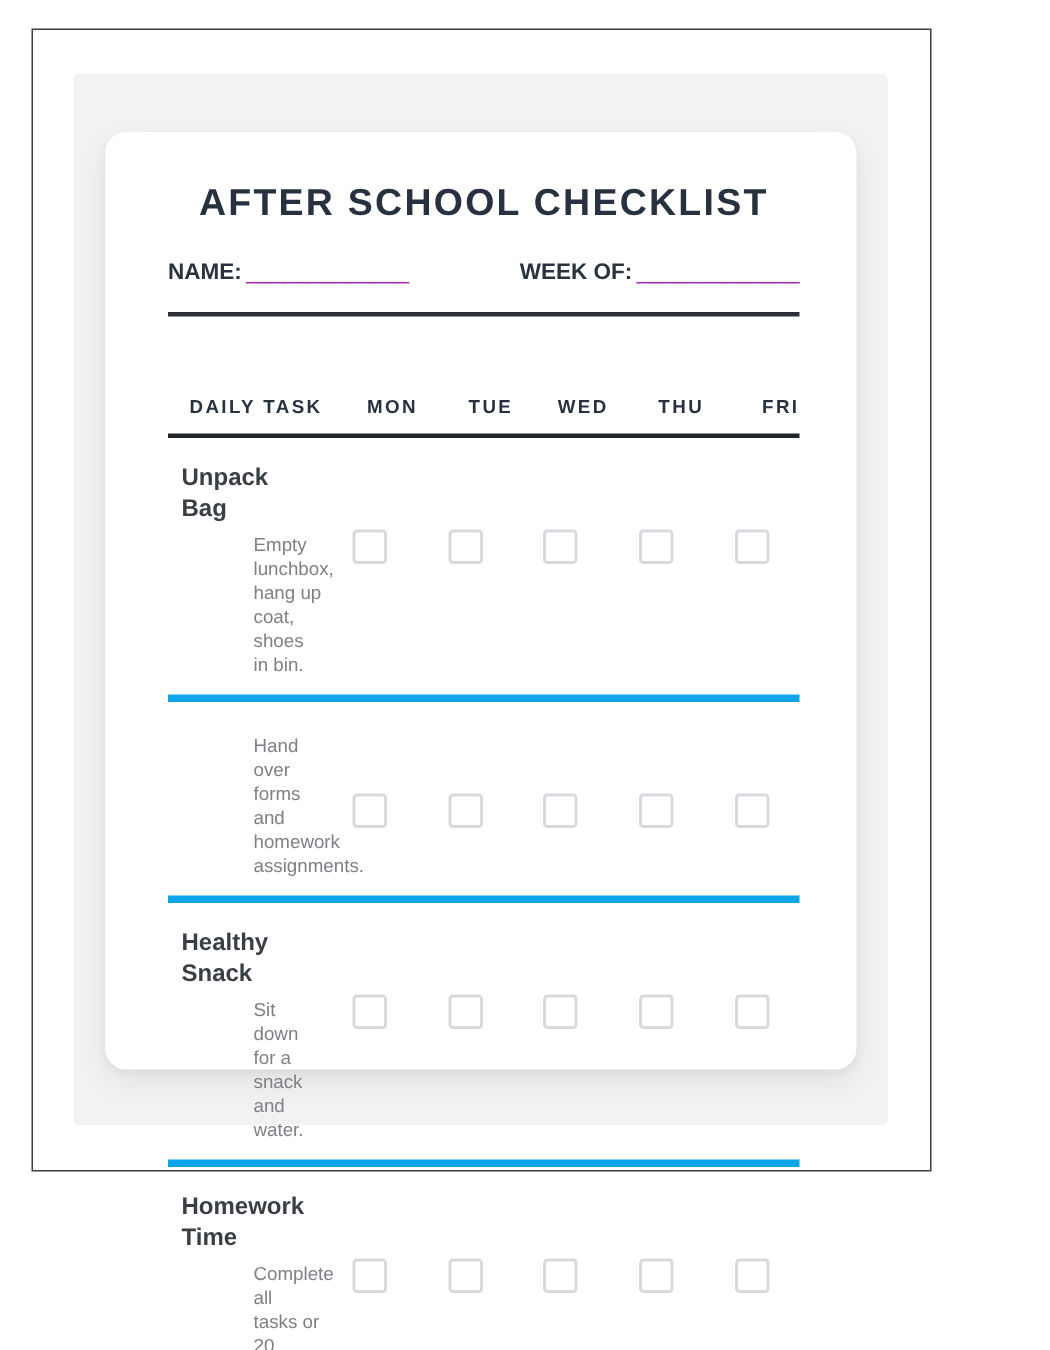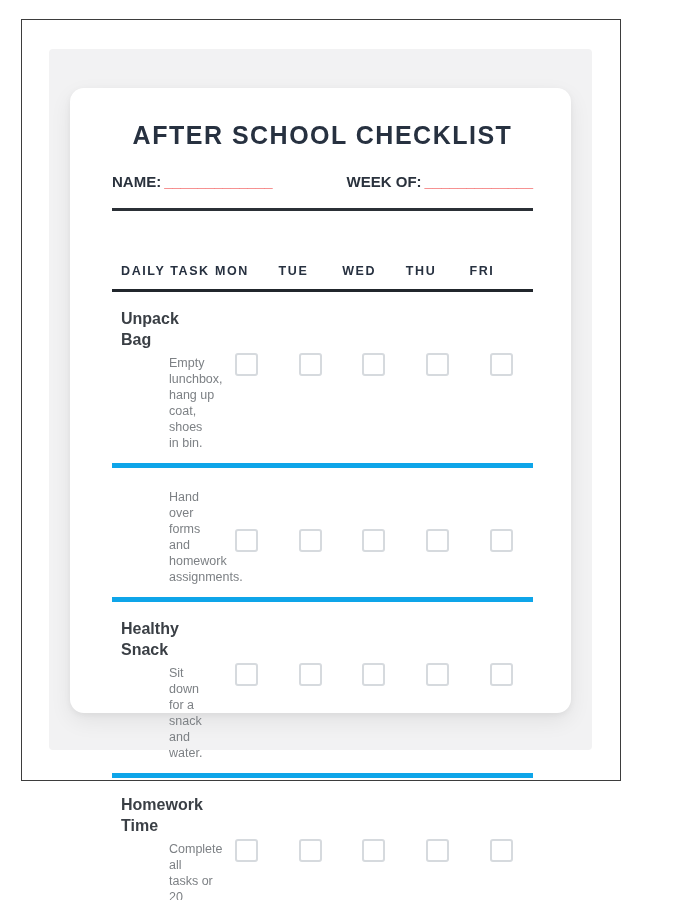--- a/index.html
+++ b/index.html
@@ -55,21 +55,21 @@
   .name-row {
     margin-top: 23px;
     display: flex;
     justify-content: space-between;
     align-items: baseline;
     font-size: 15px;
     line-height: 18px;
     font-weight: 700;
     color: #2a323d;
   }
-  .blank { font-weight: 700; color: #ef4444; margin-left: 3px; letter-spacing: 0; }
+  .blank { font-weight: 400; color: #a21caf; margin-left: 3px; letter-spacing: 0; }
 
   .thick-rule {
     margin-top: 17px;
     height: 3px;
     background: #2b3036;
     border: none;
   }
 
   .grid-cols {
     display: grid;
@@ -77,22 +77,22 @@
   }
 
   .thead {
     margin-top: 53px;
     font-size: 12.5px;
     line-height: 14px;
     font-weight: 700;
     letter-spacing: 1.6px;
     color: #273140;
   }
-  .th.task { padding-left: 9px; text-align: left; }
-  .th.day  { text-align: left; }
+  .th.task { padding-left: 9px; text-align: right; }
+  .th.day  { text-align: right; }
 
   .thead-rule {
     margin-top: 11px;
     height: 2.5px;
     background: #21262c;
   }
 
   .trow {
     align-items: start;
     padding: 16px 0 12px 0;

